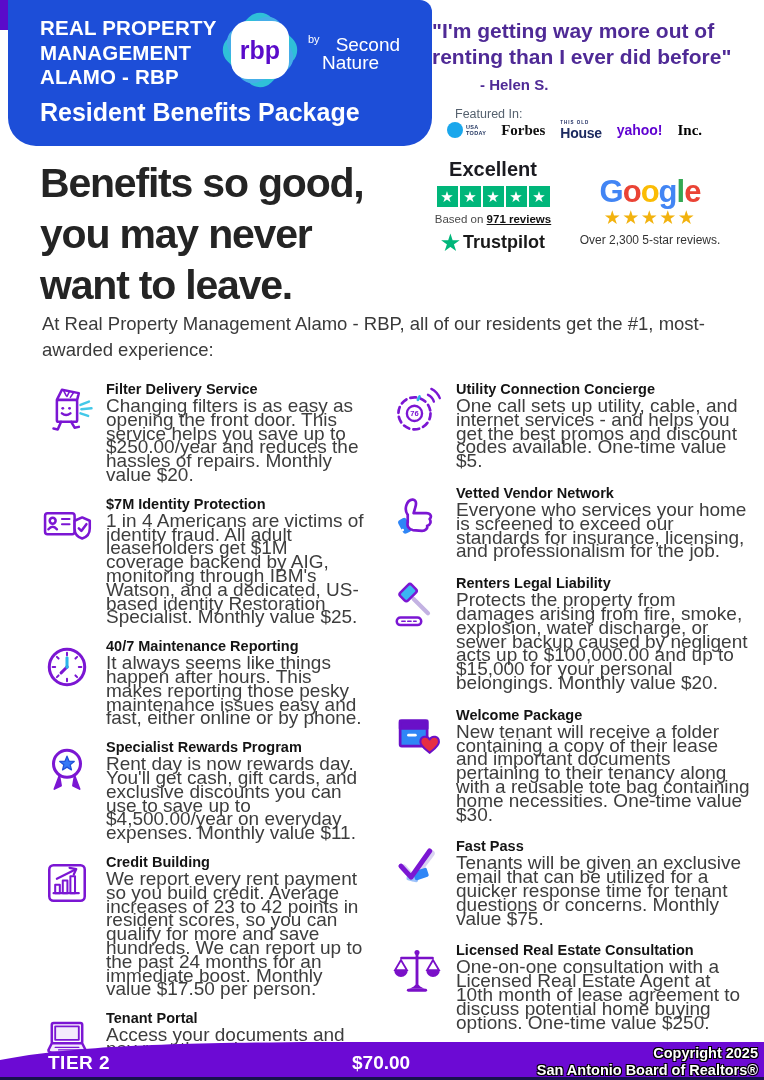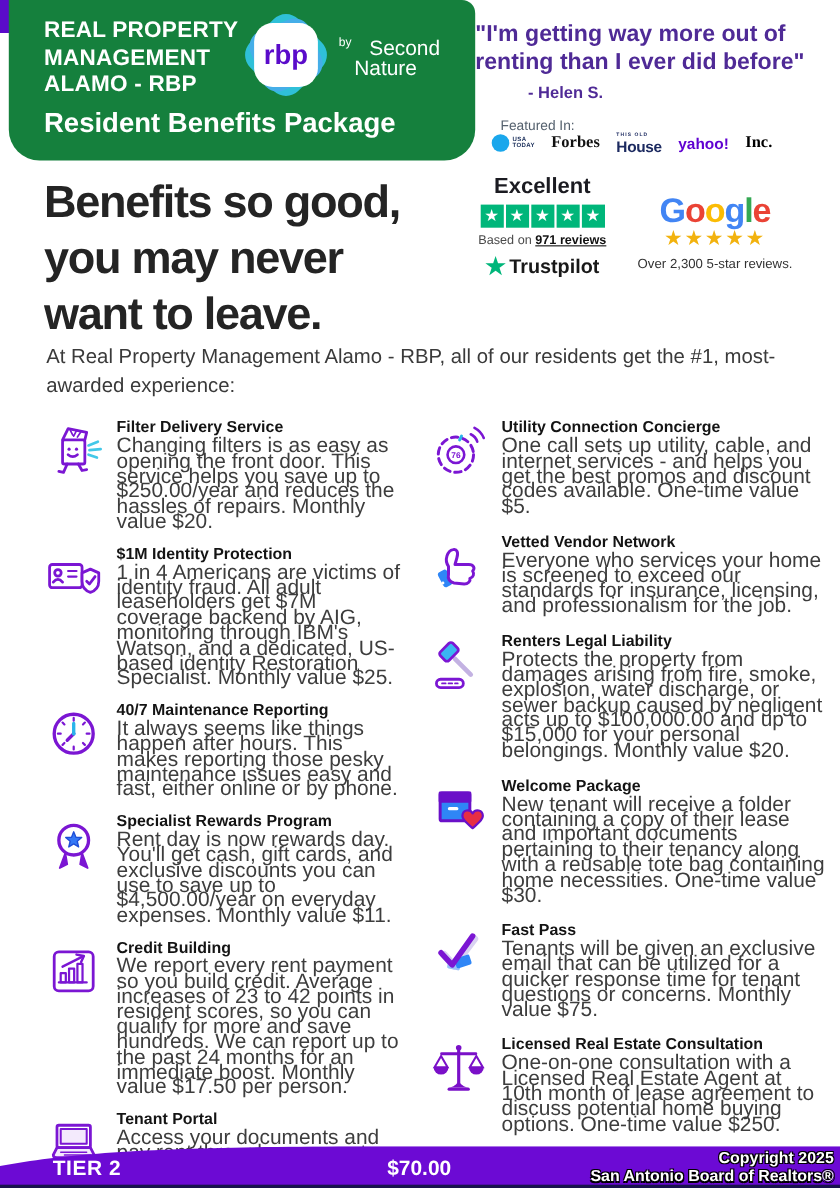--- a/index.html
+++ b/index.html
@@ -1,20 +1,20 @@
 <!DOCTYPE html>
 <html><head>
 <meta charset="utf-8">
 <style>
   html,body{margin:0;padding:0;background:#e8e8e8;}
   .page{position:relative;width:764px;height:1080px;background:#ffffff;overflow:hidden;
         font-family:"Liberation Sans",sans-serif;color:#222;}
 
   
-  .header{position:absolute;left:8px;top:0;width:424px;height:146px;background:#15803d;
+  .header{position:absolute;left:8px;top:0;width:424px;height:146px;background:#1d4ed8;
           border-radius:0 12px 28px 28px;}
   .header-bleed{position:absolute;left:0;top:0;width:18px;height:30px;background:#5a0bca;}
   .company{position:absolute;left:32px;top:16px;font-size:20.5px;font-weight:bold;color:#fff;
            line-height:1.2;letter-spacing:.2px;}
   .rbp-logo{position:absolute;left:212px;top:10px;width:80px;height:80px;}
   .petal{position:absolute;left:9px;top:9px;width:62px;height:62px;border-radius:16px;
          background:#2fc0d8;transform:rotate(45deg);}
   .petal2{position:absolute;left:11px;top:11px;width:58px;height:58px;border-radius:15px;
           background:#45aee8;transform:rotate(68deg);}
   .rbp-core{position:absolute;left:11px;top:11px;width:58px;height:58px;background:#fff;
@@ -194,22 +194,22 @@
         <svg width="54" height="54" viewBox="0 0 64 64" fill="none" stroke="#7b16d3" stroke-width="3" stroke-linecap="round" stroke-linejoin="round">
           <rect x="6" y="18" width="35" height="25" rx="3"></rect>
           <circle cx="15" cy="27" r="3.5"></circle>
           <path d="M10 37 Q15 31 20 37"></path>
           <path d="M26 25 H35 M26 31 H35" stroke-width="2.4"></path>
           <path d="M50 23 L59 27 V36 Q59 45 50 48 Q41 45 41 36 V27 Z" fill="#ffffff"></path>
           <path d="M46 36 L49 39 L55 31"></path>
         </svg>
       </div>
       <div class="b-text">
-        <div class="b-title">$1M Identity Protection</div>
-        <div class="b-desc">1 in 4 Americans are victims of identity fraud. All adult leaseholders get $7M coverage backend by AIG, monitoring through IBM's Watson, and a dedicated, US-based identity Restoration Specialist. Monthly value $25.</div>
+        <div class="b-title">$7M Identity Protection</div>
+        <div class="b-desc">1 in 4 Americans are victims of identity fraud. All adult leaseholders get $1M coverage backend by AIG, monitoring through IBM's Watson, and a dedicated, US-based identity Restoration Specialist. Monthly value $25.</div>
       </div>
     </div>
 
     <div class="benefit">
       <div class="b-icon">
         <svg width="54" height="54" viewBox="0 0 64 64" fill="none" stroke="#7b16d3" stroke-width="3.6" stroke-linecap="round">
           <circle cx="32" cy="32" r="21"></circle>
           <path d="M32 15 V18 M32 46 V49 M15 32 H18 M46 32 H49 M20 20 L22 22 M44 44 L42 42 M44 20 L42 22 M20 44 L22 42" stroke-width="2.4"></path>
           <path d="M32 32 L32 21" stroke="#2ab4ea"></path>
           <path d="M32 32 L25 39"></path>

